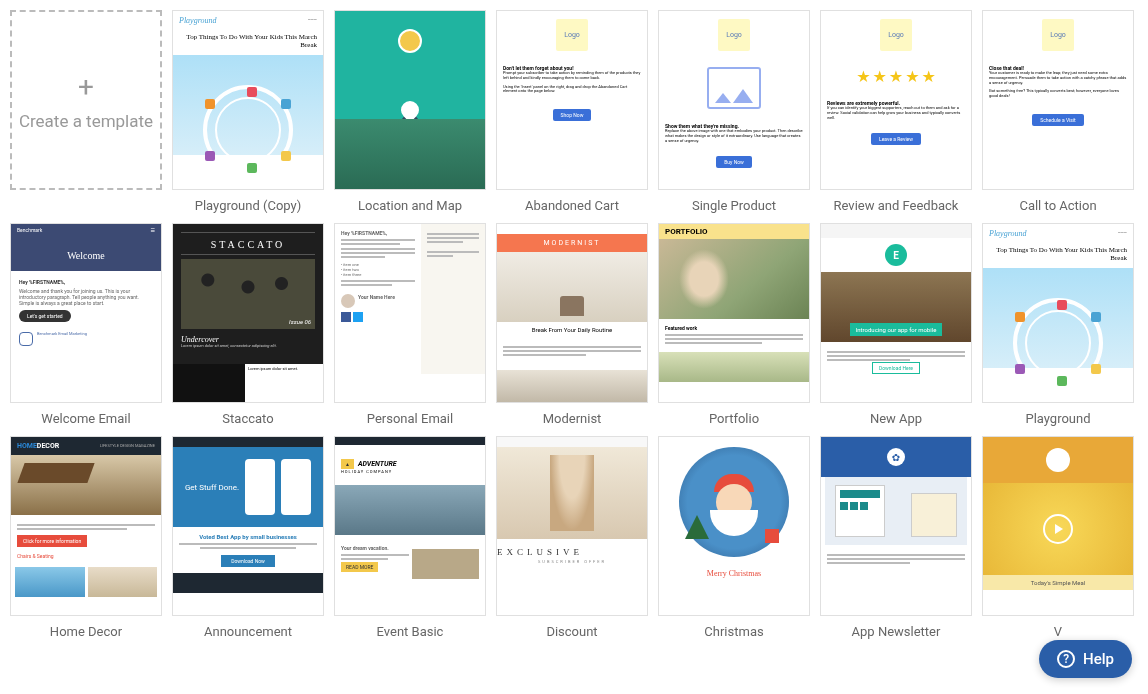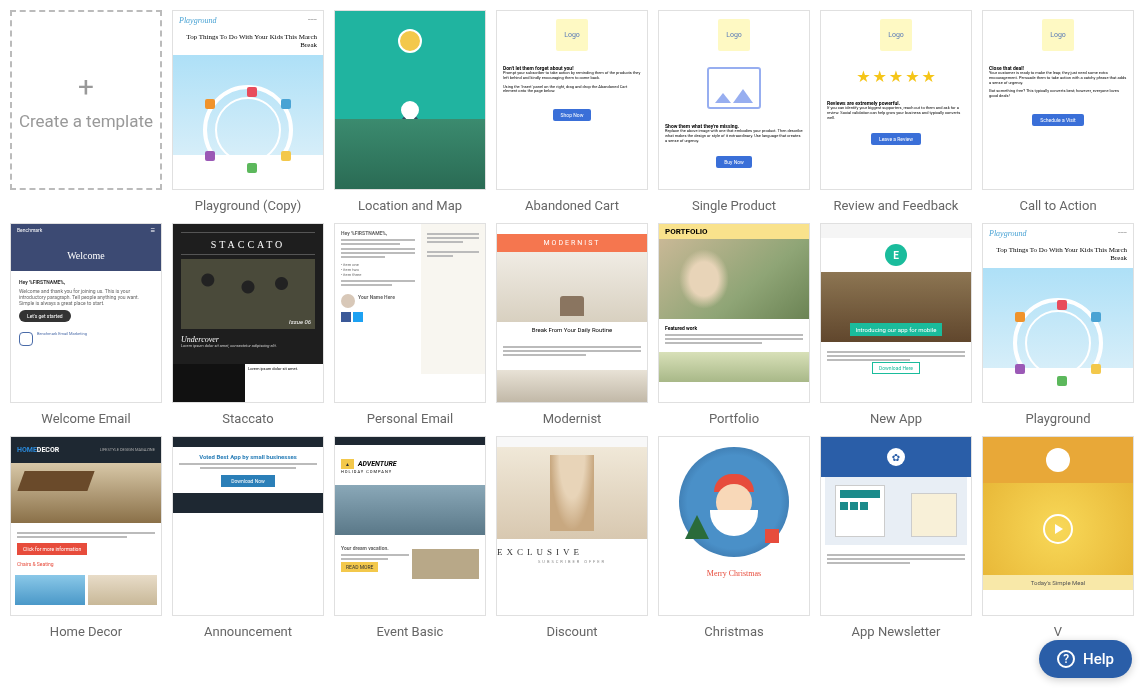--- a/index.html
+++ b/index.html
@@ -96,21 +96,21 @@
     .portfolio-img { height:80px; background: linear-gradient(140deg, #c9b896, #8fa576 60%, #6b8354); position:relative;}
     .face-blur { position:absolute; left:20px; top:10px; width:50px; height:60px; background: radial-gradient(ellipse at center, #e8d4b8 40%, transparent 70%);}
     .modernist-band { background:#f5764f; color:#fff; font-size:7px; letter-spacing:2px; text-align:center; padding:5px 0;}
     .modernist-room { height:70px; background: linear-gradient(#f0ece4, #d8d0c0); position:relative;}
     .chair { position:absolute; bottom:6px; left:50%; transform:translateX(-50%); width:24px; height:20px; background:#8a7560; border-radius:3px 3px 0 0;}
     .modernist-wide { height:40px; background: linear-gradient(#e8e2d6, #b8ae9c); margin-top:6px;}
     .newapp-top { background:#f5f5f5; height:14px;}
     .e-circle { width:22px;height:22px;background:#1abc9c;color:#fff;border-radius:50%;display:flex;align-items:center;justify-content:center;font-size:10px;font-weight:bold;margin:6px auto;}
     .newapp-hero { height:70px; background: linear-gradient(rgba(0,0,0,0.3),rgba(0,0,0,0.3)), linear-gradient(#c9a876, #8a6540); display:flex; flex-direction:column; align-items:center; justify-content:flex-end; padding-bottom:6px;}
     .newapp-hero-text { background:#1abc9c; color:#fff; font-size:6px; padding:3px 6px;}
-    .hd-header { background:#1e2832; display:flex; align-items:center; justify-content:space-between; padding:4px 6px; height:26px;}
+    .hd-header { background:#1e2832; display:flex; align-items:center; justify-content:space-between; padding:4px 6px; height:18px;}
     .hd-logo { color:#fff; font-size:7px; font-weight:bold;}
     .hd-logo span { color:#2a88d8;}
     .hd-house { height:60px; background: linear-gradient(#d8c8a8, #8a7048); position:relative;}
     .hd-roof { position:absolute; top:8px; left:10px; width:70px; height:20px; background:#6a4a2a; transform: skewX(-20deg);}
     .hd-red { background:#e74c3c; color:#fff; font-size:5px; padding:3px 6px; display:inline-block; margin:3px 0;}
     .hd-bottom { display:flex; gap:3px; padding:2px 4px;}
     .hd-bottom > div { flex:1; height:30px;}
     .pool { background: linear-gradient(#8ac8e8, #4a98c8);}
     .furn { background: linear-gradient(#e8dcc8, #c8b898);}
     .ann-blue { background:#2b7fb8; height:80px; display:flex; align-items:center; justify-content:center; gap:6px; padding:6px;}
@@ -459,20 +459,27 @@
           <div class="pool"></div>
           <div class="furn"></div>
         </div>
     </div>
     <div class="template-label">Home Decor</div>
   </div>
 
   <div class="template-card">
     <div class="template-thumb">
       <div style="background:#1e2832;height:10px;"></div>
+      <div class="ann-blue">
+        <div>
+            <div class="ann-text">Get Stuff Done.</div>
+          </div>
+        <div class="phone-mockup"></div>
+        <div class="phone-mockup"></div>
+      </div>
       <div class="ann-body">
         <div class="ann-voted">Voted Best App by small businesses</div>
         <div class="line-group">
             <div></div>
             <div style="width:70%;margin:2px auto;"></div>
           </div>
         <span class="ann-btn">Download Now</span>
       </div>
       <div style="background:#1e2832;height:20px;"></div>
     </div>

